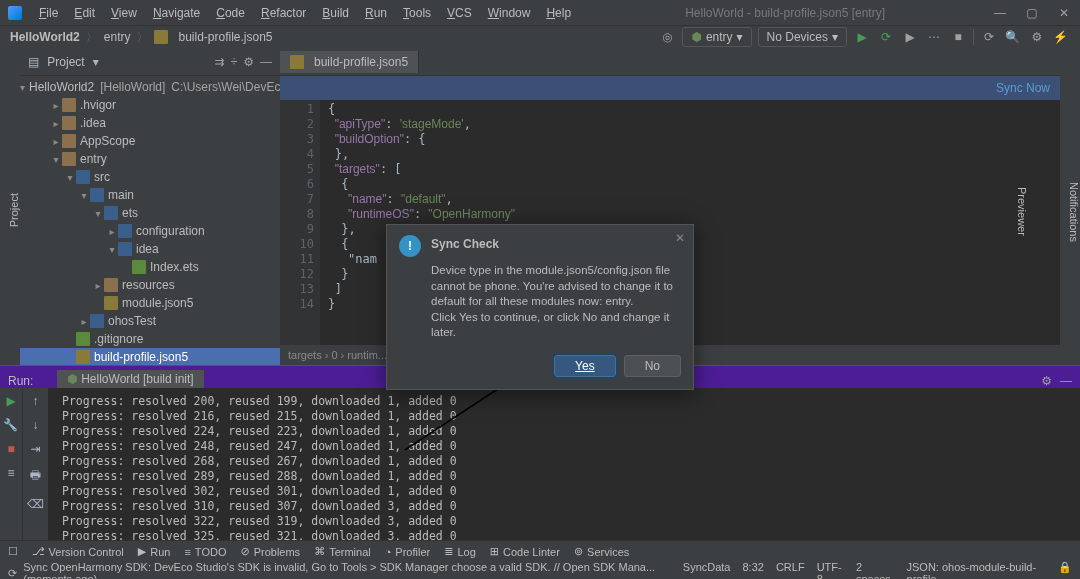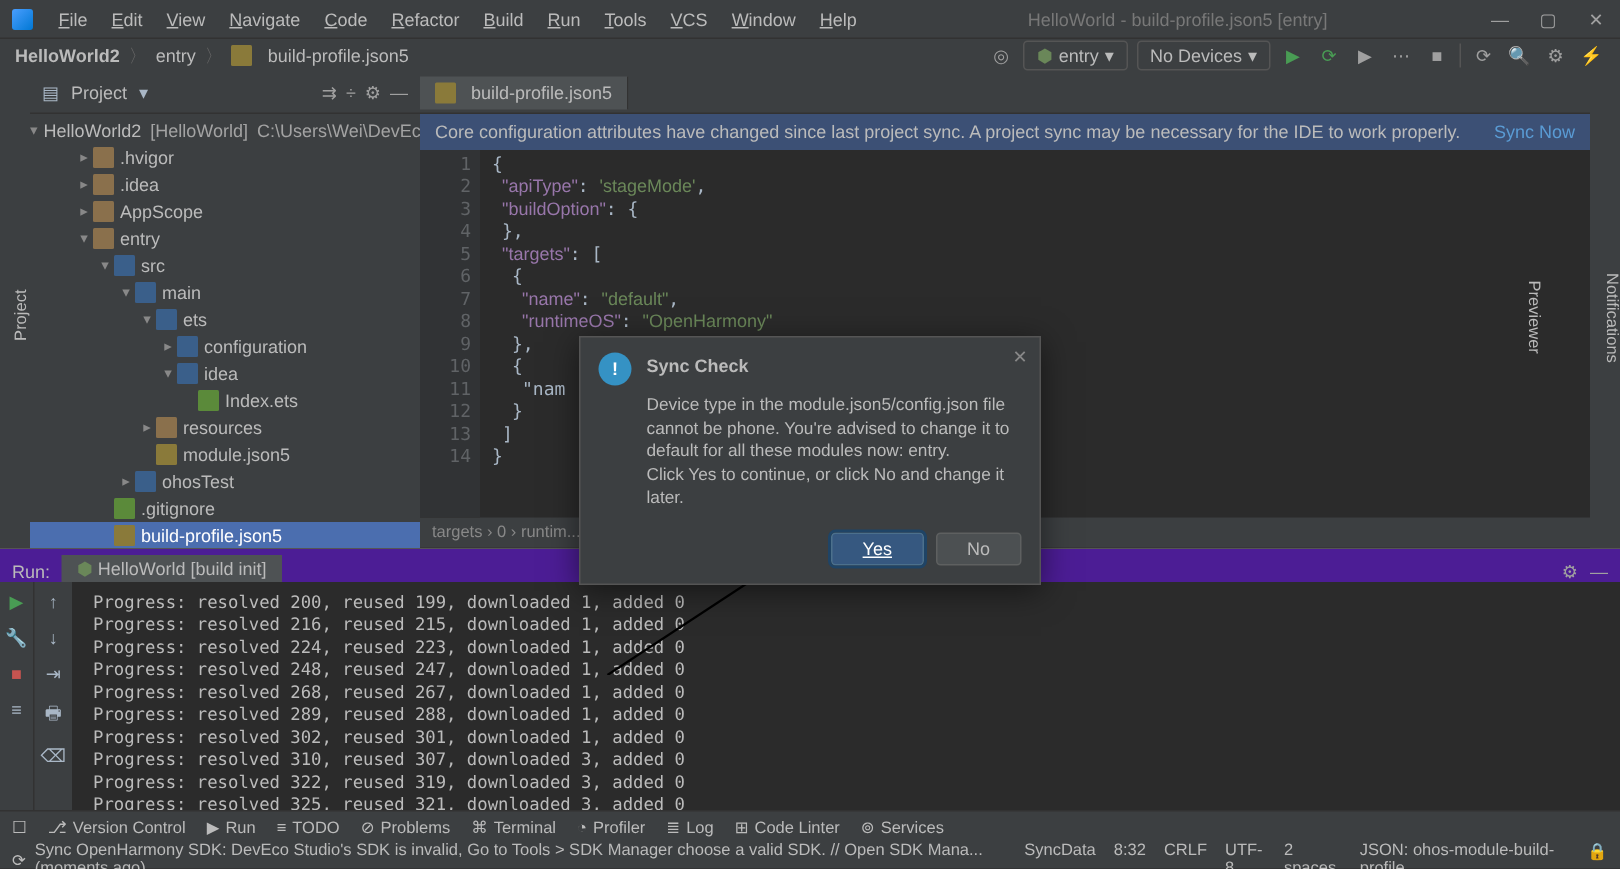--- a/index.html
+++ b/index.html
@@ -45,21 +45,21 @@
 .code { flex:1; font-family:'Consolas',monospace; font-size:12px; line-height:15px; padding:2px 0 0 8px; white-space:pre; color:#a9b7c6; }
 .code .k { color:#9876aa; }
 .code .s { color:#6a8759; }
 .code .p { color:#cc7832; }
 .highlight-line { position:absolute; left:40px; right:0; height:15px; background:#323232; z-index:-1; }
 .breadcrumb-editor { height:20px; background:#3c3f41; display:flex; align-items:center; padding:0 8px; color:#888; font-size:11px; }
 .right-gutter { width:20px; background:#3c3f41; writing-mode:vertical-rl; text-align:center; padding-top:10px; color:#bbb; font-size:11px; display:flex; flex-direction:column; gap:40px; }
 .gutter-text { transform: rotate(180deg); }
 .run-panel { height:175px; background:#2b2b2b; border-top:1px solid #555; display:flex; flex-direction:column; }
 .run-header { height:22px; background:#4c1d95; display:flex; align-items:flex-end; padding:0 8px; color:#bbb; }
-.run-tab { background:#4e5254; padding:2px 10px; margin-left:8px; }
+.run-tab { background:#4e5254; padding:2px 10px; margin-left:24px; }
 .run-body { flex:1; display:flex; overflow:hidden; }
 .run-tools { width:22px; background:#3c3f41; display:flex; flex-direction:column; align-items:center; padding-top:6px; gap:10px; }
 .run-tools2 { width:26px; background:#3c3f41; display:flex; flex-direction:column; align-items:center; padding-top:6px; gap:10px; border-left:1px solid #323232;}
 .console { flex:1; font-family:'Consolas',monospace; font-size:11.5px; line-height:15px; padding:6px 0 0 14px; color:#bbb; overflow:auto; }
 .bottom-bar { height:22px; background:#3c3f41; display:flex; align-items:center; padding:0 8px; gap:14px; color:#bbb; font-size:11px; border-top:1px solid #323232; }
 .bottom-item { display:flex; align-items:center; gap:4px; cursor:pointer; }
 .status-bar { height:22px; background:#3c3f41; display:flex; align-items:center; padding:0 8px; color:#bbb; font-size:11px; }
 .status-right { margin-left:auto; display:flex; gap:12px; }
 .dialog { position:absolute; left:386px; top:224px; width:308px; background:#3c3f41; border:1px solid #555; box-shadow:0 4px 20px rgba(0,0,0,.5); padding:10px 12px 12px; z-index:100; }
 .dialog-close { position:absolute; right:8px; top:6px; color:#888; cursor:pointer; }
@@ -252,21 +252,20 @@
   </div>
 
   <div class="editor-area">
     <div class="editor-tabs">
       <div class="editor-tab">
         <span class="ficon file-json"></span>
         <span>build-profile.json5</span>
       </div>
     </div>
     <div class="notification-bar">
-      <span>Core configuration attributes have changed since last project sync. A project sync may be necessary for the IDE to work properly.</span>
       <span class="sync-link">Sync Now</span>
     </div>
     <div class="code-area">
       <div class="bulb"></div>
       <div class="highlight-line" style="top:107px"></div>
       <div class="gutter" id="gutter">1<br>2<br>3<br>4<br>5<br>6<br>7<br>8<br>9<br>10<br>11<br>12<br>13<br>14<br></div>
       <div class="code" id="code"><span class="p"></span>{
 <span class="p">  </span><span class="k">"apiType"</span>: <span class="s">'stageMode'</span>,
 <span class="p">  </span><span class="k">"buildOption"</span>: {
 <span class="p">  </span>},

